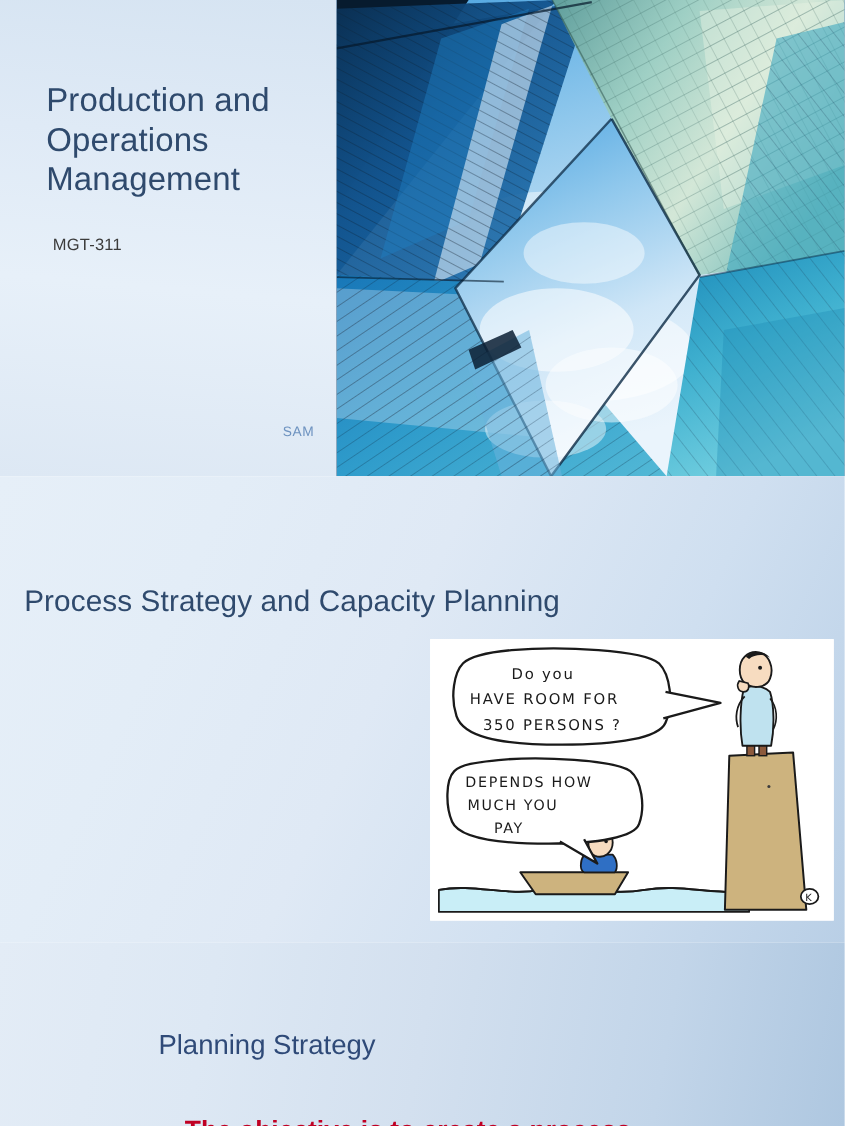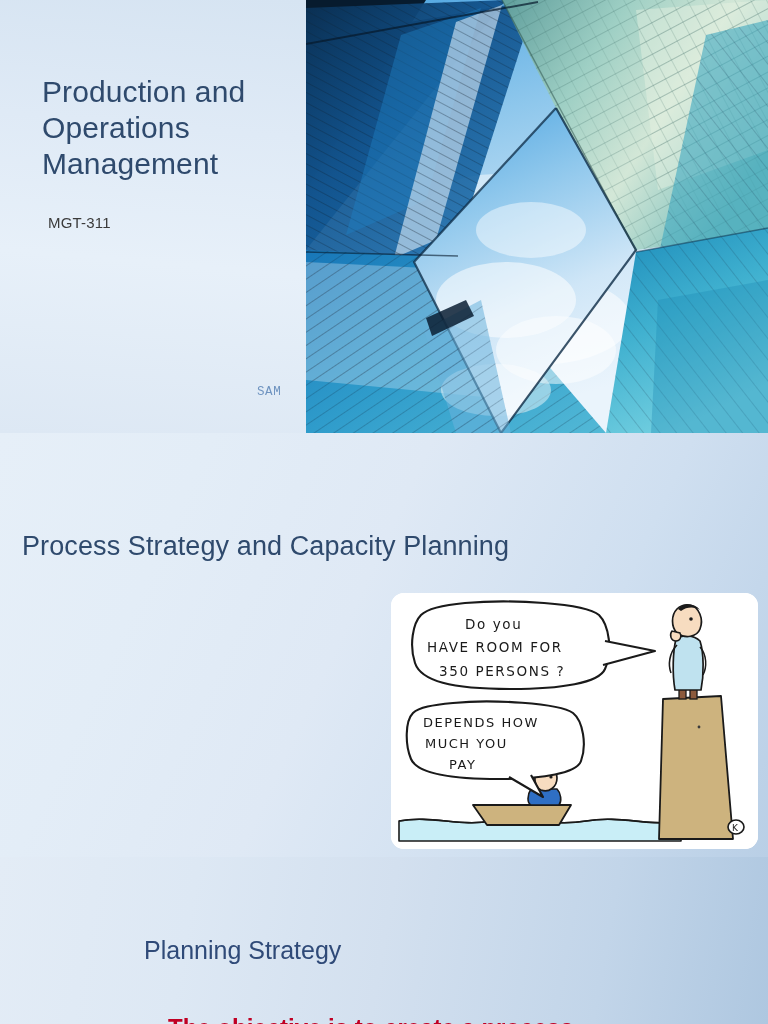--- a/index.html
+++ b/index.html
@@ -79,21 +79,21 @@
     line-height: 21px;
     font-family: "Liberation Sans", sans-serif;
   }
   .s1-author {
     position: absolute;
     left: 257px;
     top: 385px;
     color: #6e93c0;
     font-size: 12.5px;
     letter-spacing: 0.6px;
-    font-family: Liberation Mono, monospace;
+    font-family: Liberation Sans, sans-serif;
   }
 
   
   .slide2 {
     position: absolute;
     left: 0; top: 433px;
     width: 768px;
     height: 424px;
     background: linear-gradient(115deg, #e6eff8 0%, #e3edf7 22%, #dfe9f5 45%, #cfdff0 72%, #b9cfe6 100%);
     overflow: hidden;
@@ -104,26 +104,25 @@
     top: 76px;
     color: #2f4a6d;
     font-size: 27px;
     font-weight: 400;
     letter-spacing: 0.1px;
     font-family: "Liberation Sans", sans-serif;
   }
   .s2-figure {
     position: absolute;
     left: 391px;
-    top: 160px;
+    top: 148px;
     width: 367px;
     height: 256px;
     background: #ffffff;
     overflow: hidden;
-    border-radius: 13px;
   }
   .s2-figure svg { display: block; }
 
   
   .slide3 {
     position: absolute;
     left: 0; top: 857px;
     width: 768px;
     height: 167px;
     background: linear-gradient(100deg, #e3ecf6 0%, #dde8f4 25%, #d3e0ef 50%, #c2d5e9 78%, #aec7e0 100%);

